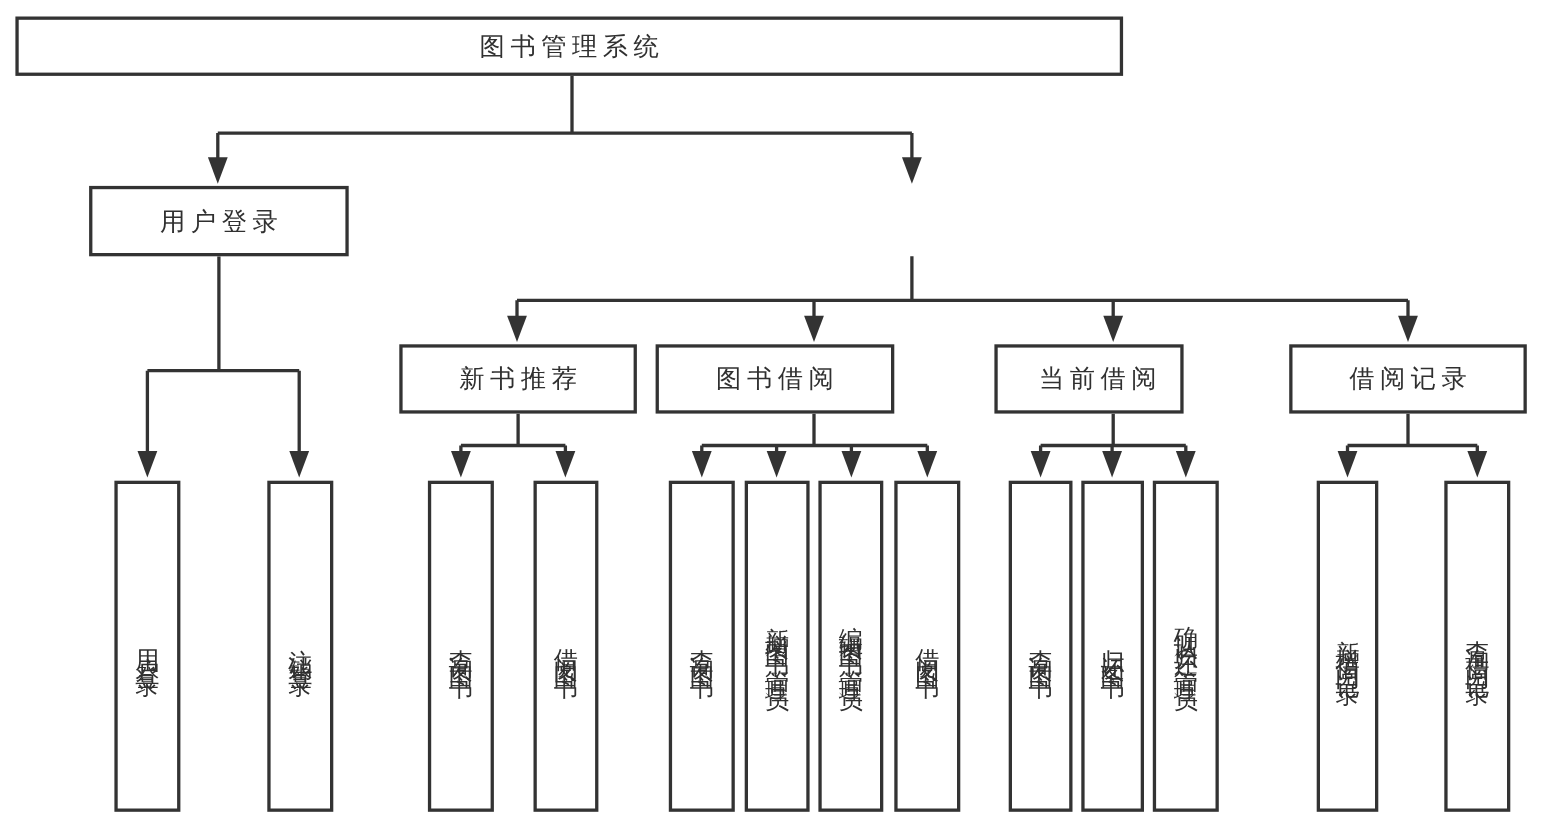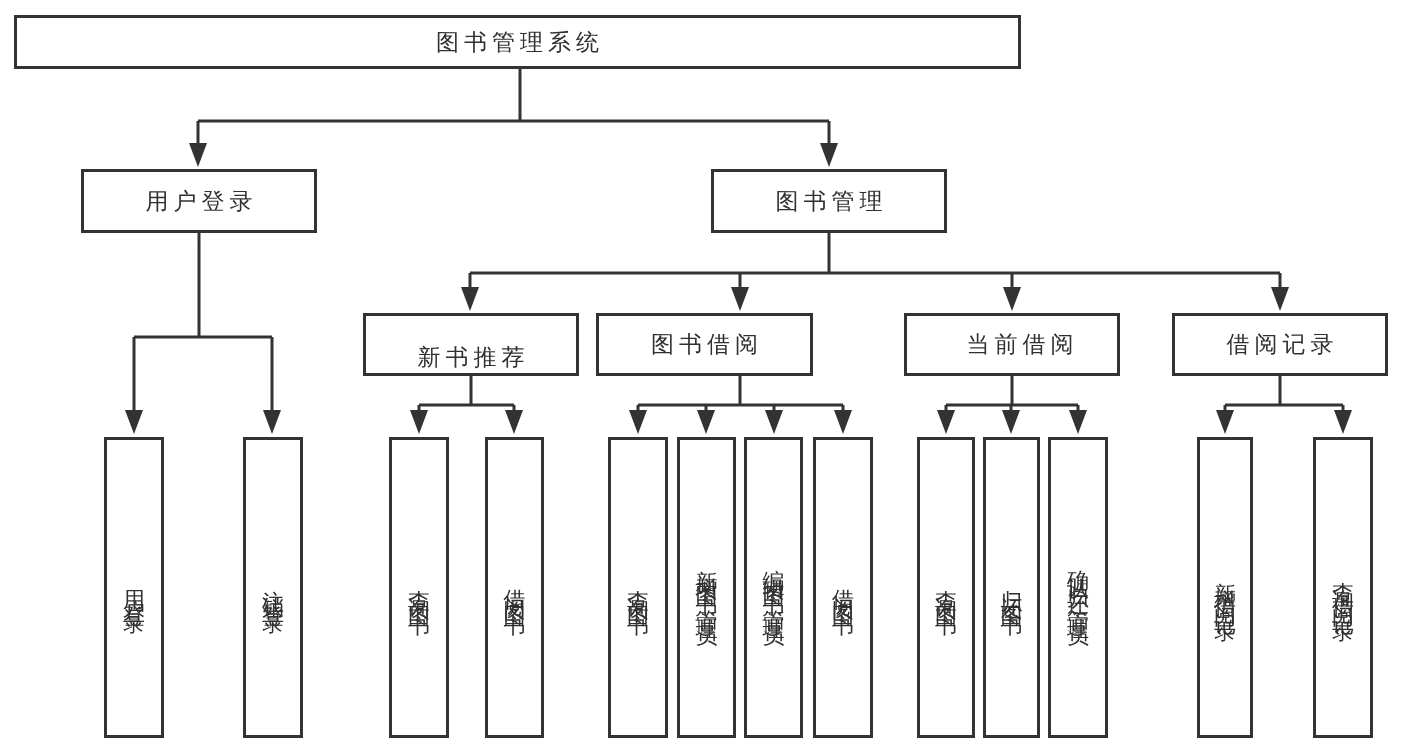--- a/index.html
+++ b/index.html
@@ -45,23 +45,23 @@
     font-size: 22px;
     letter-spacing: 8px;
     line-height: 1;
     color: #303030;
     white-space: nowrap;
   }
   .node-root       { left: 14px;   top: 15px;  width: 1007px; height: 54px; }
   .node-l2-a       { left: 81px;   top: 169px; width: 236px;  height: 64px; }
   .node-l2-b       { left: 711px;  top: 169px; width: 236px;  height: 64px; }
   .node-l3         { top: 313px; height: 63px; }
-  .node-l3-a       { left: 363px;  width: 216px; align-items: flex-end; }
+  .node-l3-a       { left: 363px;  width: 216px; }
   .node-l3-b       { left: 596px;  width: 217px; }
-  .node-l3-c       { left: 904px;  width: 216px; padding-left: 16px; }
+  .node-l3-c       { left: 904px;  width: 172px; padding-left: 16px; }
   .node-l3-d       { left: 1172px; width: 216px; }
   .v-node          { top: 437px; height: 301px; }
   .leaf-u1 { left: 104px;  width: 60px; }
   .leaf-u2 { left: 243px;  width: 60px; }
   .leaf-a1 { left: 389px;  width: 60px; }
   .leaf-a2 { left: 485px;  width: 59px; }
   .leaf-b1 { left: 608px;  width: 60px; }
   .leaf-b2 { left: 677px;  width: 59px; }
   .leaf-b3 { left: 744px;  width: 59px; }
   .leaf-b4 { left: 813px;  width: 60px; }
@@ -132,23 +132,20 @@
     </g>
   </svg>
 
   <div class="node h-node node-root">
     <span class="label">图书管理系统</span>
   </div>
 
   <div class="node h-node node-l2-a">
     <span class="label">用户登录</span>
   </div>
-  <div class="node h-node node-l2-b">
-    <span class="label">图书管理</span>
-  </div>
 
   <div class="node h-node node-l3 node-l3-a">
     <span class="label">新书推荐</span>
   </div>
   <div class="node h-node node-l3 node-l3-b">
     <span class="label">图书借阅</span>
   </div>
   <div class="node h-node node-l3 node-l3-c">
     <span class="label">当前借阅</span>
   </div>

